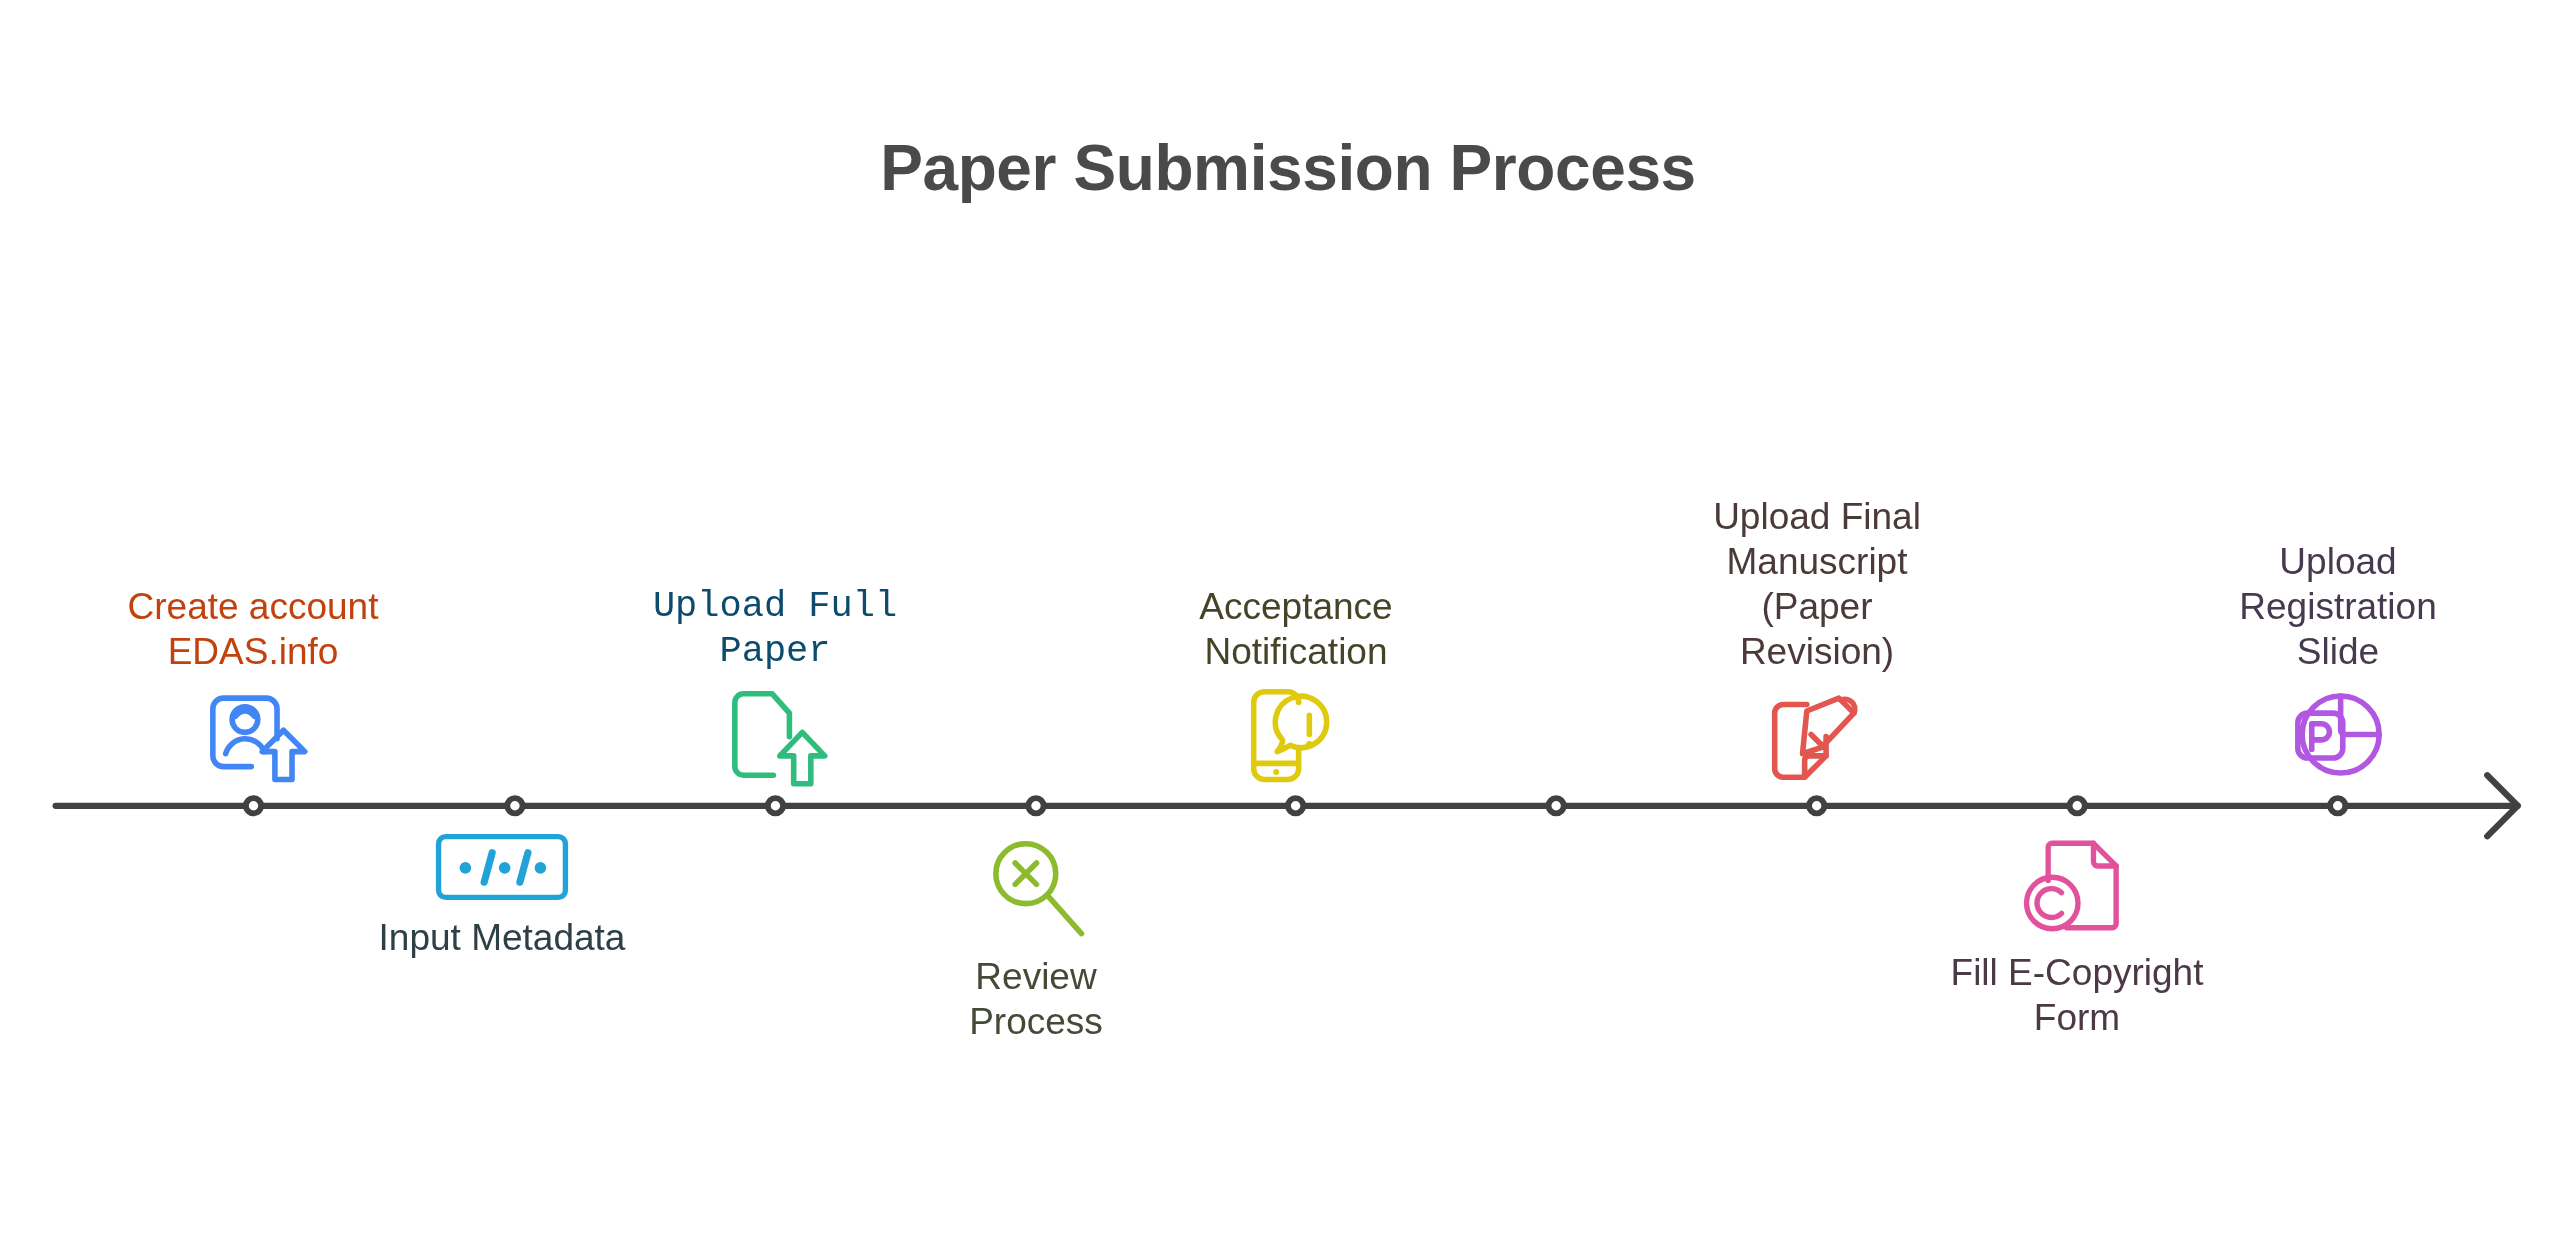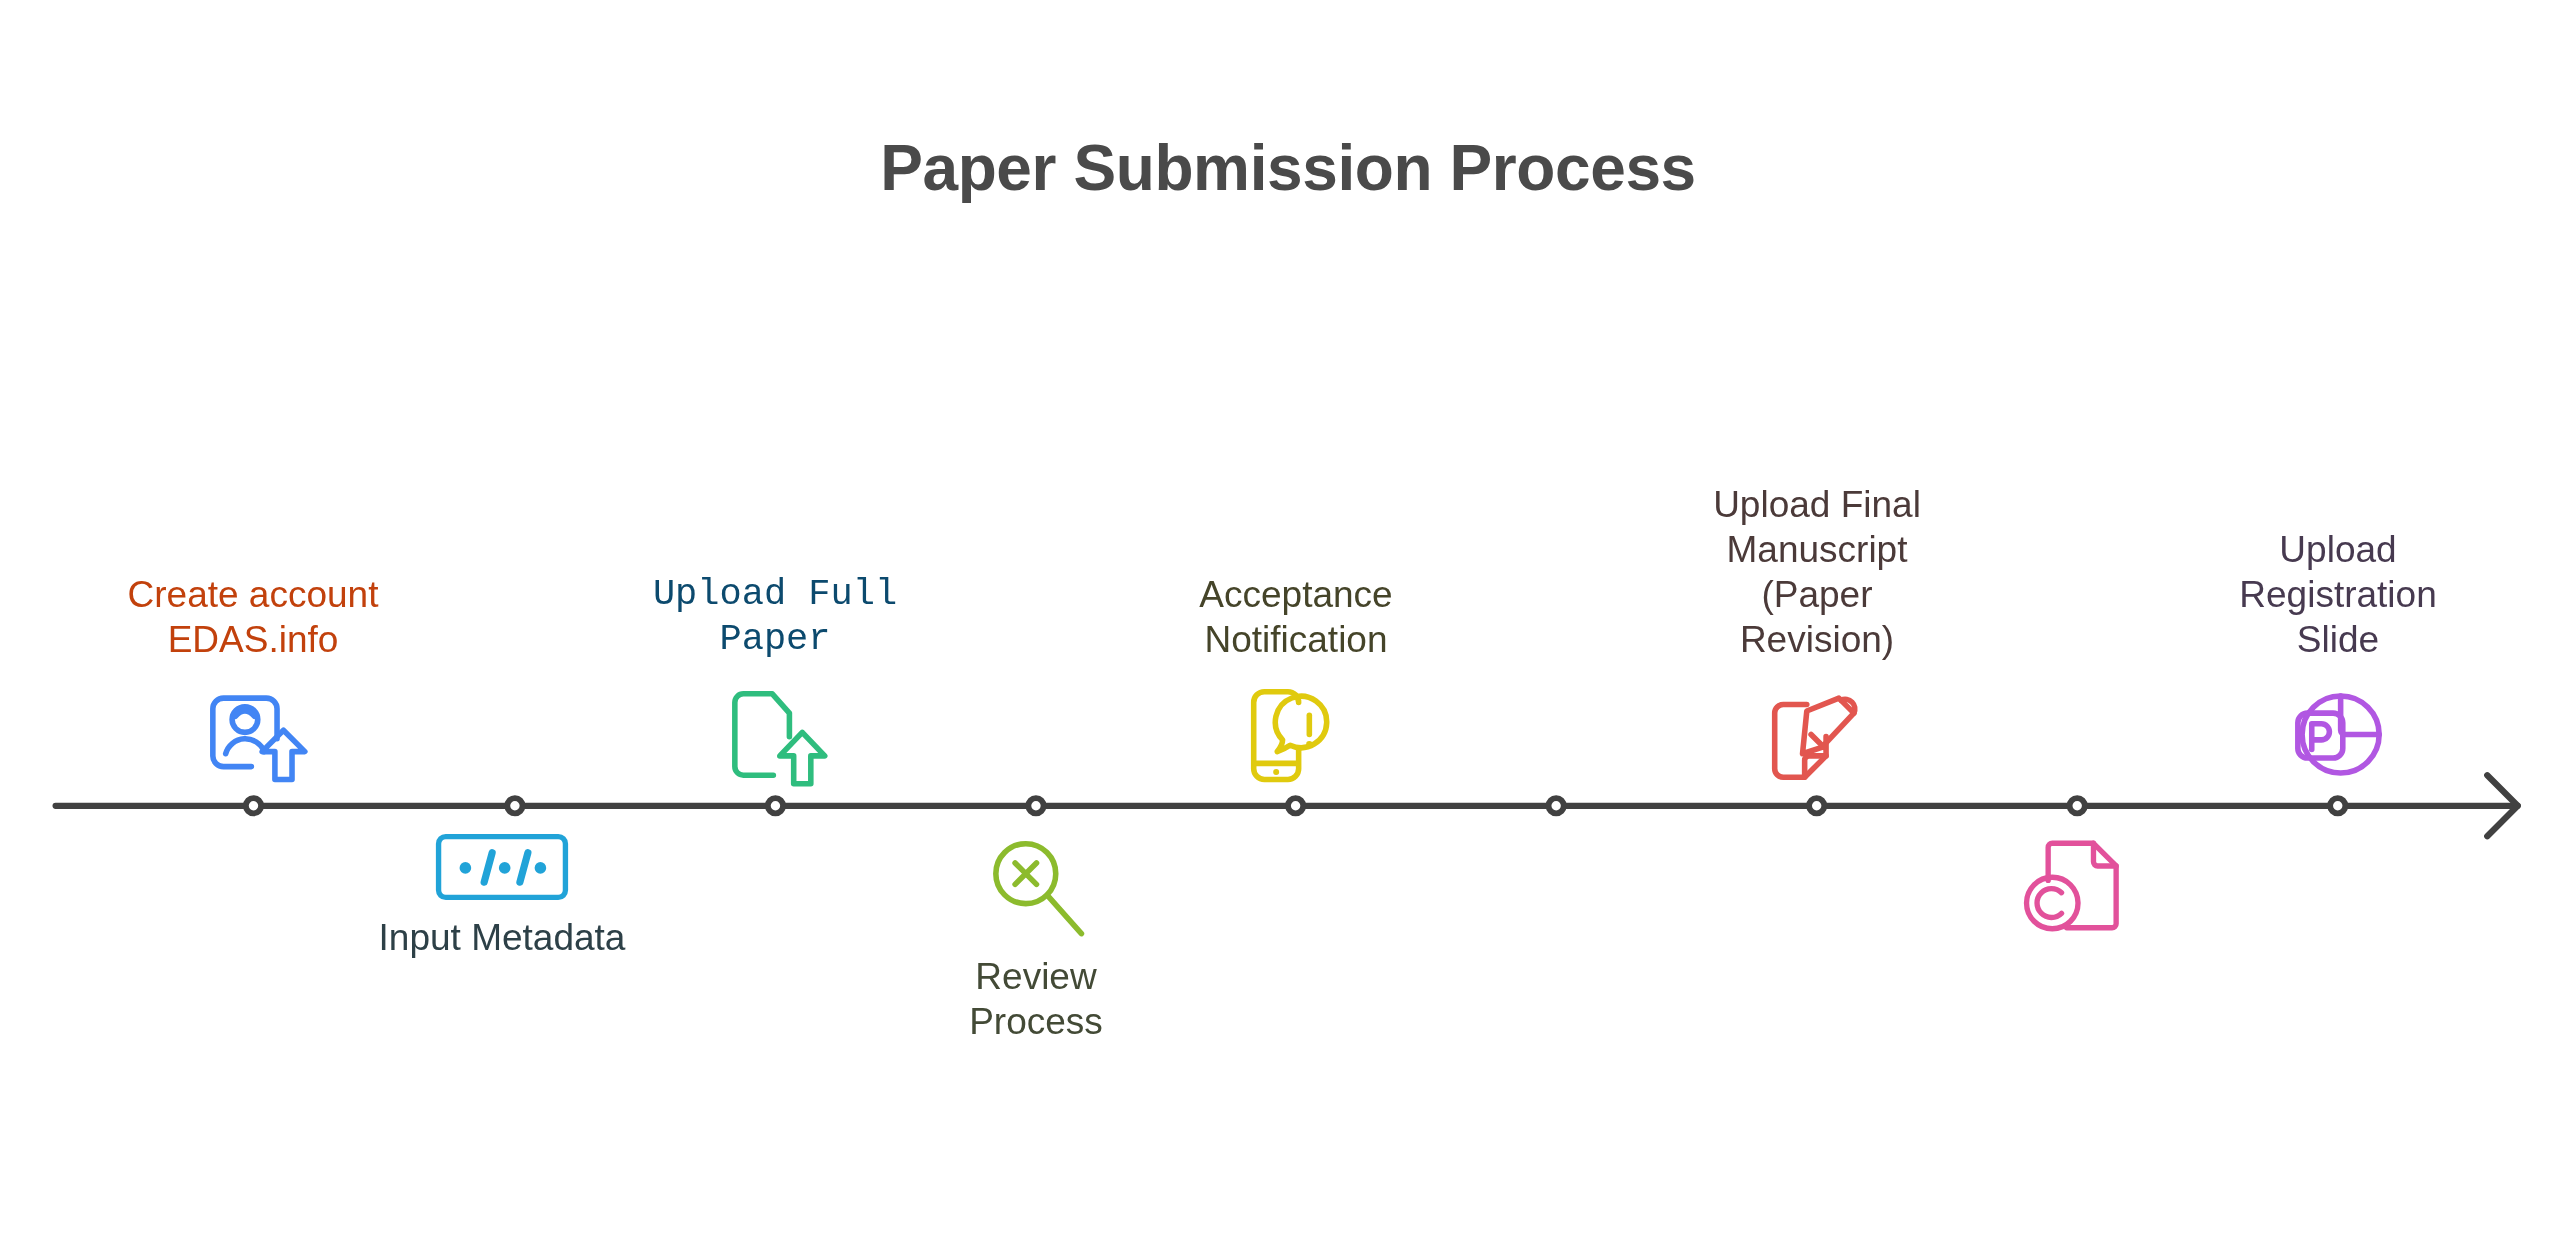--- a/index.html
+++ b/index.html
@@ -57,21 +57,21 @@
   .step.below {
     top: 833px;
   }
 
   .step-label {
     font-size: 37px;
     line-height: 1.22;
     font-weight: normal;
     white-space: pre-line;
   }
-  .step.above .step-label { margin-bottom: 19px; }
+  .step.above .step-label { margin-bottom: 7px; }
   .step.below .step-label { margin-top: 14.3px; }
 
   .step-icon {
     display: block;
     margin: 0 auto;
     width: 107px;
     height: 107px;
   }
   .step.below .step-icon { margin-bottom: 1.8px; }
 
@@ -187,20 +187,22 @@
 
   <div class="step below" style="left:2077px;">
     <div class="step-icon" style="width:112px;height:103px;">
       <svg viewBox="0 0 108 100" fill="none" stroke="#e2519b" stroke-width="5.2" stroke-linecap="round" stroke-linejoin="round">
         <path d="M26 46 V14 a4 4 0 0 1 4 -4 h40 l22 22 v56 a4 4 0 0 1 -4 4 H44"></path>
         <path d="M70 10 v18 a4 4 0 0 0 4 4 h18"></path>
         <circle cx="30" cy="68" r="25"></circle>
         <path d="M39 58 a14 14 0 1 0 0 20"></path>
       </svg>
     </div>
+    <div class="step-label" style="color: rgb(75, 58, 70);">Fill E-Copyright
+Form</div>
   </div>
 
   <div class="step above" style="left:2338px;">
     <div class="step-label" style="color: rgb(71, 58, 80);">Upload
 Registration
 Slide</div>
     <div class="step-icon">
       <svg viewBox="0 0 100 100" fill="none" stroke="#b157e2" stroke-width="5.2" stroke-linecap="round" stroke-linejoin="round">
         <circle cx="52" cy="50" r="36"></circle>
         <path d="M52 14 V46 a4 4 0 0 0 4 4 h32"></path>

